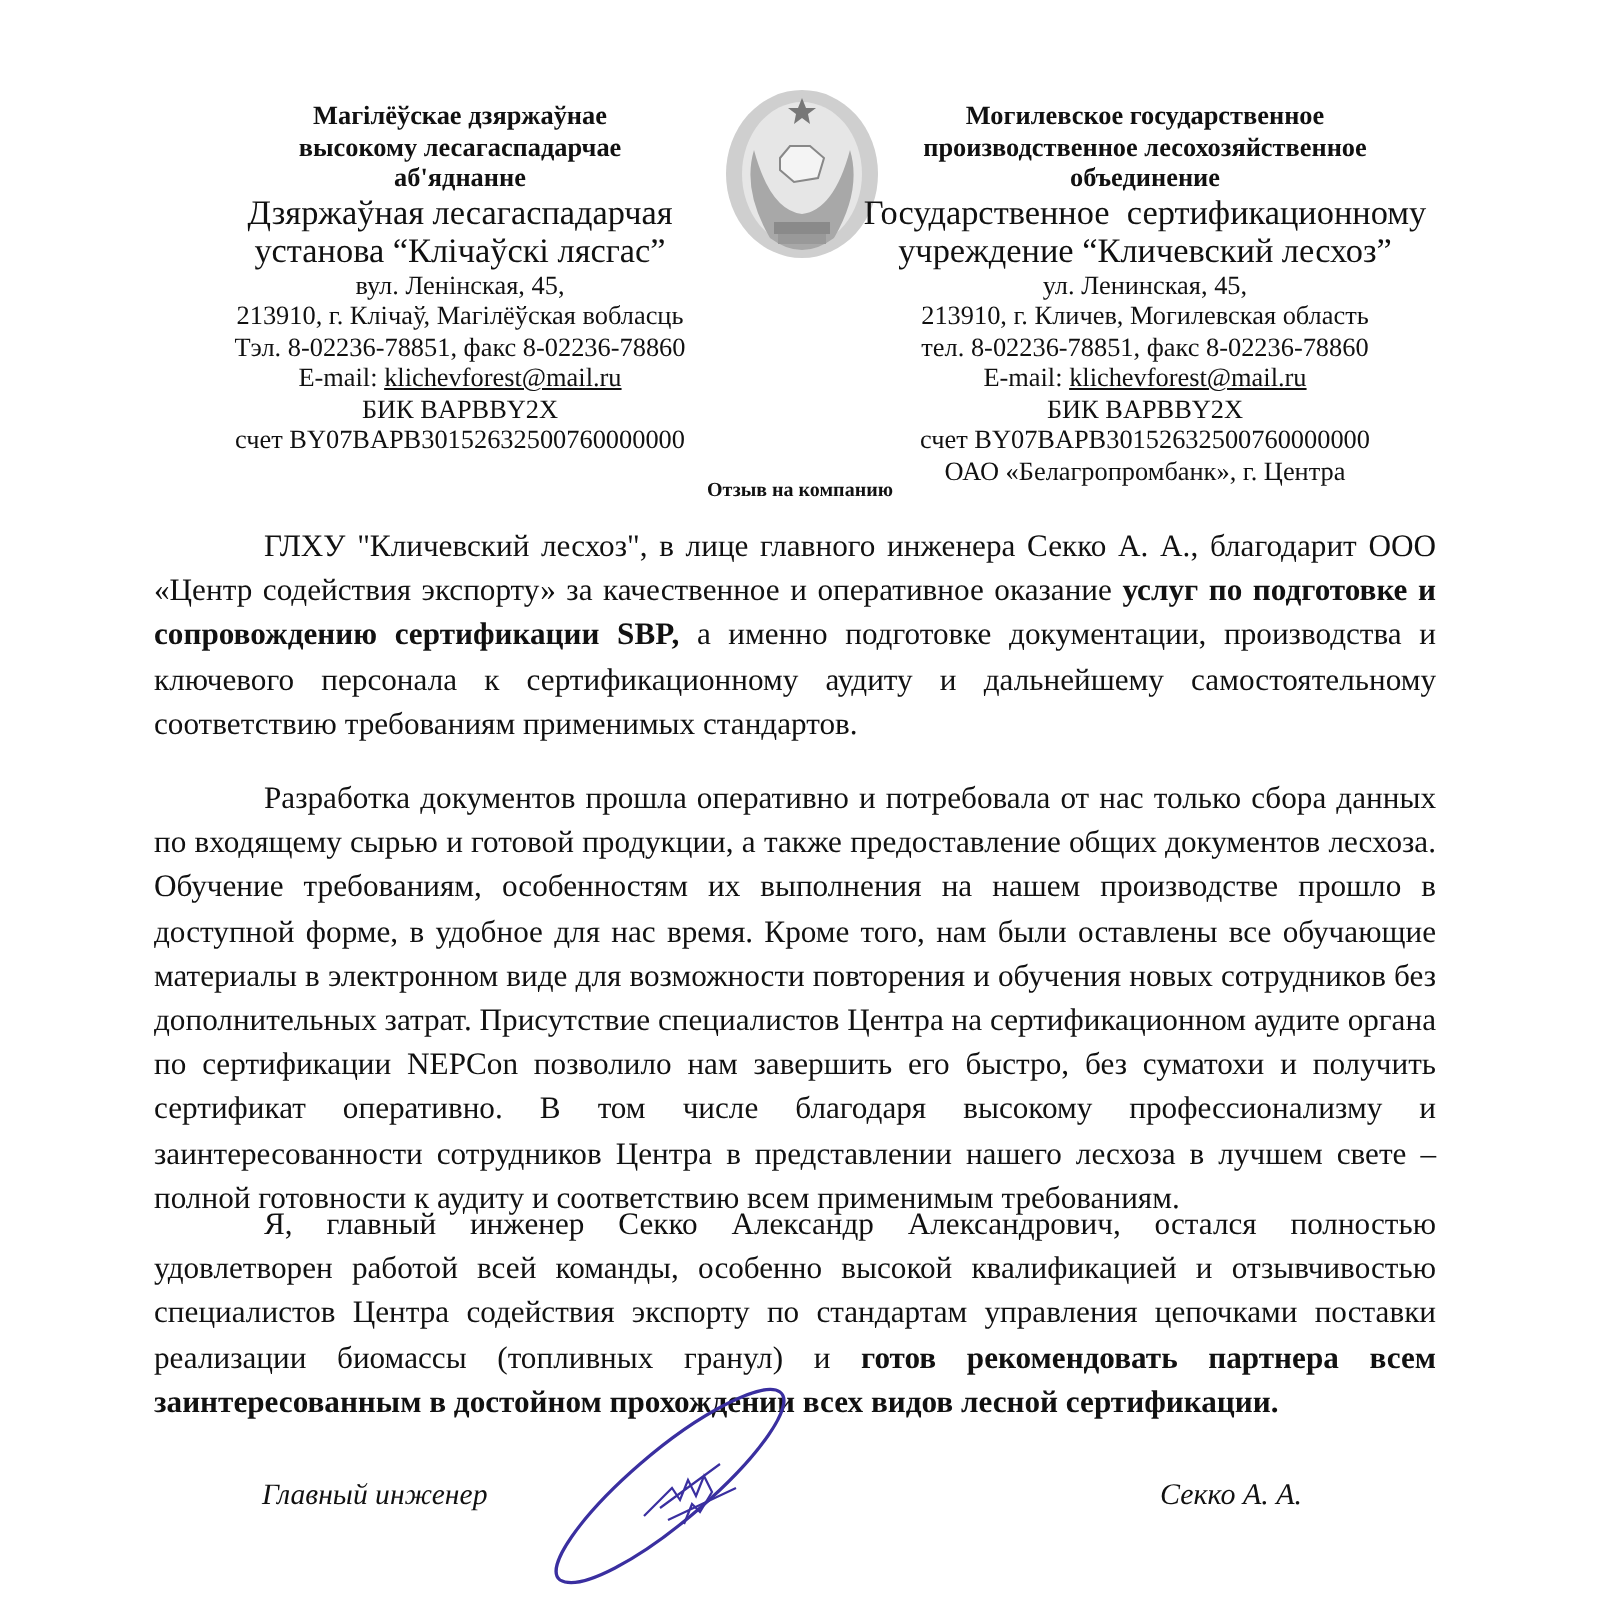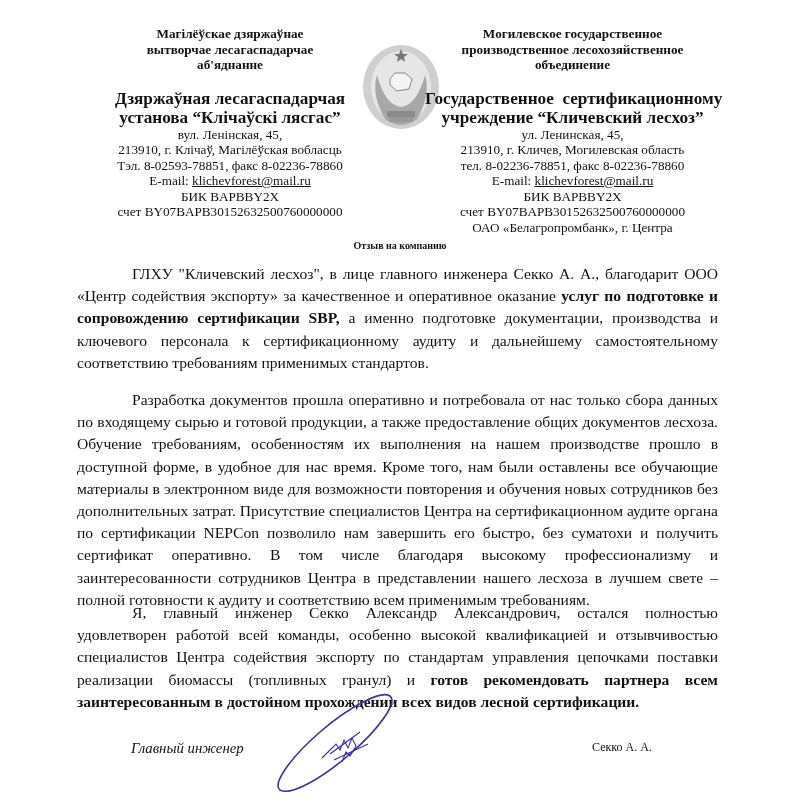--- a/index.html
+++ b/index.html
@@ -2,55 +2,55 @@
 <html><head>
 <meta charset="utf-8">
 <style>
   html, body { margin: 0; padding: 0; background: #ffffff; }
   body { width: 800px; height: 800px; overflow: hidden; position: relative;
          font-family: "Liberation Serif", "DejaVu Serif", serif; color: #111; }
   .header { position: absolute; top: 26px; left: 0; width: 800px; height: 205px; }
   .col { position: absolute; top: 0; text-align: center; line-height: 15.5px; font-size: 13.2px; }
   .col.left { left: 100px; width: 260px; }
   .col.right { left: 425px; width: 295px; }
-  .org-parent { font-weight: bold; font-size: 13.2px; }
-  .org-name { font-weight: bold; font-size: 17.2px; line-height: 19px; margin-top: 16px; }
+  .org-parent { font-weight: bold; font-size: 13.2px; margin-top: 24px; }
+  .org-name { font-weight: normal; font-size: 17.2px; line-height: 19px; }
   .req { font-size: 13.2px; }
   .email { text-decoration: underline; }
   .emblem { position: absolute; left: 357px; top: 9px; width: 88px; height: 98px; }
   .title { position: absolute; top: 240px; left: 0; width: 800px; text-align: center;
            font-weight: bold; font-size: 10px; }
   .body-text { position: absolute; left: 77px; width: 641px; font-size: 15.6px; line-height: 22.2px;
                text-align: justify; }
   .body-text p { margin: 0; text-indent: 55px; }
   .p1 { top: 263px; }
   .p2 { top: 389px; }
   .p3 { top: 602px; }
   b { font-weight: bold; }
   .sig-role { position: absolute; left: 131px; top: 740px; font-size: 14.8px; font-style: italic; }
-  .sig-name { position: absolute; left: 592px; top: 740px; font-size: 12px; }
+  .sig-name { position: absolute; left: 580px; top: 740px; font-size: 15px; font-style: italic; }
   .signature { position: absolute; left: 270px; top: 688px; width: 130px; height: 110px; }
 </style>
 </head>
 <body>
 
 <div class="header">
   <div class="col left">
     <div class="org-parent">
       <div>Магілёўскае дзяржаўнае</div>
-      <div>вытворчае лесагаспадарчае</div>
+      <div>высокому лесагаспадарчае</div>
       <div>аб'яднанне</div>
     </div>
     <div class="org-name">
       <div>Дзяржаўная лесагаспадарчая</div>
       <div>установа “Клічаўскі лясгас”</div>
     </div>
     <div class="req">вул. Ленінская, 45,</div>
     <div class="req">213910, г. Клічаў, Магілёўская вобласць</div>
-    <div class="req">Тэл. 8-02593-78851, факс 8-02236-78860</div>
+    <div class="req">Тэл. 8-02236-78851, факс 8-02236-78860</div>
     <div class="req">
       <span>E-mail:</span>
       <span class="email">klichevforest@mail.ru</span>
     </div>
     <div class="req">БИК BAPBBY2X</div>
     <div class="req">счет BY07BAPB30152632500760000000</div>
   </div>
 
   <svg class="emblem" viewBox="0 0 88 98">
     <ellipse cx="44" cy="52" rx="38" ry="42" fill="#cfcfcf"></ellipse>

